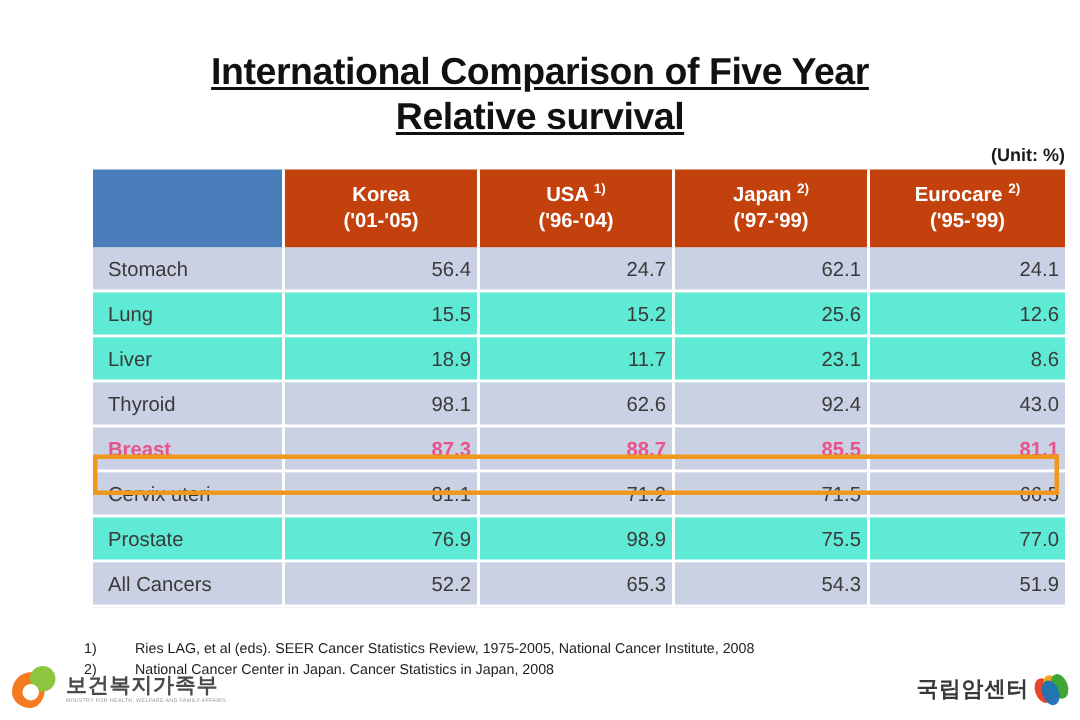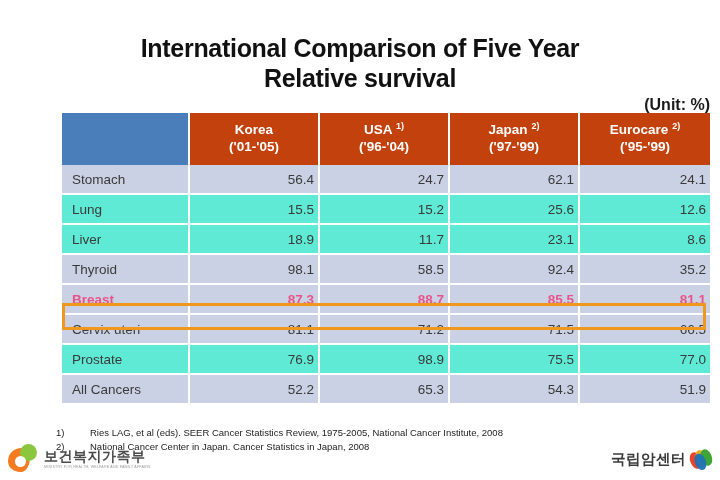--- a/index.html
+++ b/index.html
@@ -25,28 +25,29 @@
     text-align: center;
     font-size: 25px;
     font-weight: bold;
     line-height: 1.18;
     letter-spacing: -0.3px;
     color: #111111;
   }
   .slide-title .line {
     display: block;
     white-space: nowrap;
+    text-decoration: underline;
   }
 
   
   .unit-note {
     position: absolute;
     right: 10px;
     top: 96px;
-    font-size: 16px;
+    font-size: 12px;
     font-weight: bold;
     color: #1a1a1a;
   }
 
   
   .table-wrap {
     position: absolute;
     left: 62px;
     top: 113px;
     width: 648px;
@@ -281,23 +282,23 @@
       <tr class="band-b">
         <td class="rowlabel">Liver</td>
         <td>18.9</td>
         <td>11.7</td>
         <td>23.1</td>
         <td>8.6</td>
       </tr>
       <tr class="band-a">
         <td class="rowlabel">Thyroid</td>
         <td>98.1</td>
-        <td>58.5</td>
+        <td>62.6</td>
         <td>92.4</td>
-        <td>35.2</td>
+        <td>43.0</td>
       </tr>
       <tr class="band-a hl">
         <td class="rowlabel">Breast</td>
         <td>87.3</td>
         <td>88.7</td>
         <td>85.5</td>
         <td>81.1</td>
       </tr>
       <tr class="band-a">
         <td class="rowlabel">Cervix uteri</td>

